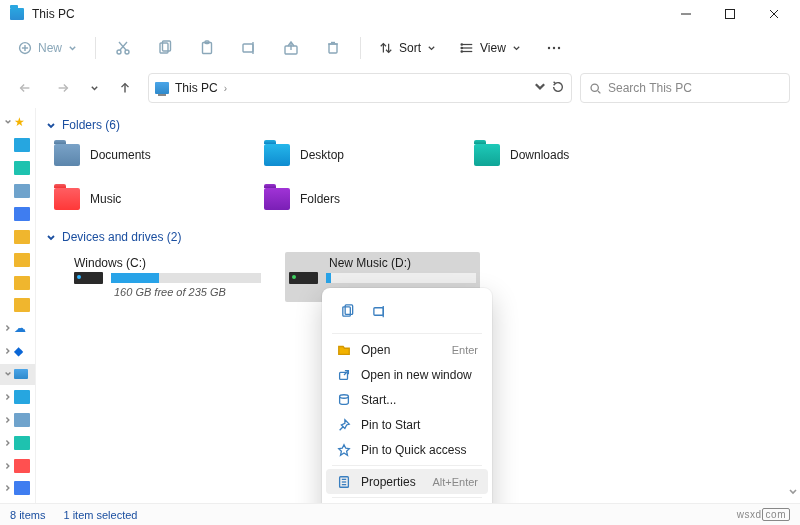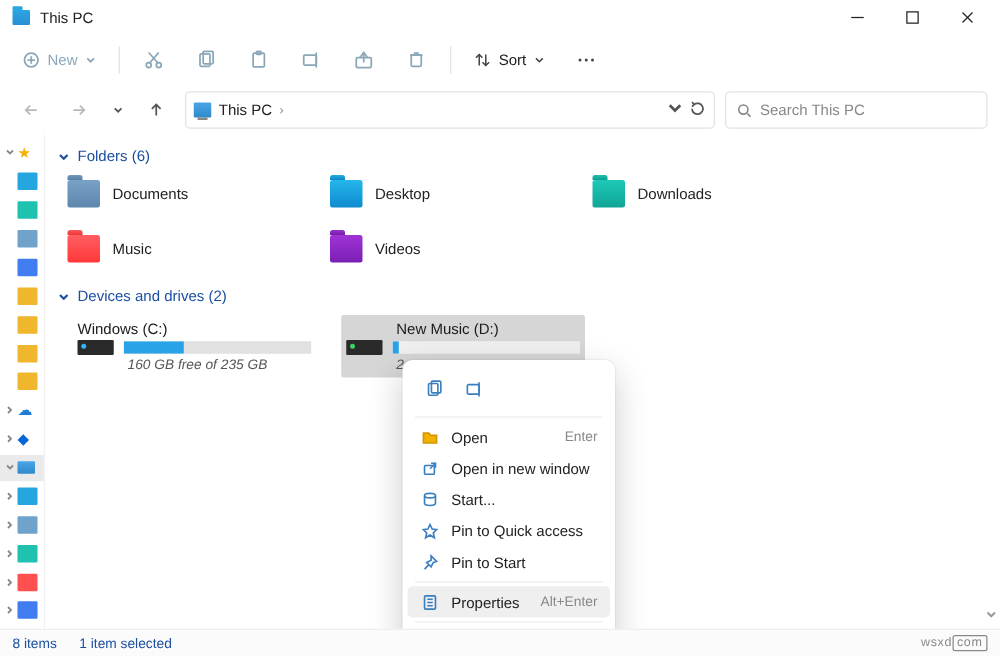--- a/index.html
+++ b/index.html
@@ -60,21 +60,21 @@
   .folder .ficon { width:26px; height:22px; border-radius:2px; position:relative; }
   .folder .flabel { font-size:12px; color:#222; }
   .ficon.desktop { background:linear-gradient(#25b6ea,#0f8cd0); }
   .ficon.documents { background:linear-gradient(#79a2c7,#5c86ac); }
   .ficon.downloads { background:linear-gradient(#1ec9b8,#0fa596); }
   .ficon.music { background:linear-gradient(#ff5e62,#ff3838); }
   .ficon.pictures { background:linear-gradient(#3f7df0,#2a5ed6); }
   .ficon.videos { background:linear-gradient(#a033d6,#7a1fb5); }
   .ficon::before { content:""; position:absolute; top:-4px; left:0; width:12px; height:4px; background:inherit; border-radius:2px 2px 0 0; filter:brightness(0.95); }
 
-  .drives { display:flex; gap:20px; margin-left:12px; }
+  .drives { display:flex; gap:20px; margin-left:24px; }
   .drive { width:195px; padding:4px; border-radius:2px; }
   .drive.selected { background:#d6d6d6; }
   .drive-top { display:flex; align-items:center; gap:8px; }
   .drive-ico { width:30px; height:12px; background:#2a2a2a; border-radius:1px; position:relative; }
   .drive-ico.win::before { content:""; position:absolute; left:3px; top:3px; width:4px; height:4px; background:#2fb5ff; border-radius:50%; }
   .drive-ico.vol::before { content:""; position:absolute; left:3px; top:3px; width:4px; height:4px; background:#3fd060; border-radius:50%; }
   .drive-info { flex:1; }
   .drive-name { font-size:12px; margin-bottom:2px; }
   .progress { width:150px; height:10px; background:#e1e1e1; border-radius:0; overflow:hidden; }
   .progress .bar { height:100%; background:#28a3e8; }
@@ -188,20 +188,34 @@
         <line x1="5" y1="3" x2="5" y2="13"></line>
         <polyline points="2,6 5,3 8,6"></polyline>
         <line x1="11" y1="3" x2="11" y2="13"></line>
         <polyline points="8,10 11,13 14,10"></polyline>
       </svg>
     <span>Sort</span>
     <svg viewBox="0 0 10 10" style="width:9px;height:9px">
         <polyline points="2,3 5,6 8,3"></polyline>
       </svg>
   </div>
+  <div class="viewbtn">
+    <svg viewBox="0 0 16 16">
+        <line x1="2" y1="4" x2="14" y2="4"></line>
+        <line x1="2" y1="8" x2="14" y2="8"></line>
+        <line x1="2" y1="12" x2="14" y2="12"></line>
+        <circle cx="2" cy="4" r="0.8" fill="#444"></circle>
+        <circle cx="2" cy="8" r="0.8" fill="#444"></circle>
+        <circle cx="2" cy="12" r="0.8" fill="#444"></circle>
+      </svg>
+    <span>View</span>
+    <svg viewBox="0 0 10 10" style="width:9px;height:9px">
+        <polyline points="2,3 5,6 8,3"></polyline>
+      </svg>
+  </div>
   <div class="tbtn" style="color:#444">
       <svg viewBox="0 0 16 16">
         <circle cx="3" cy="8" r="1.2" fill="#444" stroke="none"></circle>
         <circle cx="8" cy="8" r="1.2" fill="#444" stroke="none"></circle>
         <circle cx="13" cy="8" r="1.2" fill="#444" stroke="none"></circle>
       </svg>
     </div>
 </div>
 
 <div class="navrow">
@@ -378,21 +392,21 @@
       <div class="folder">
           <div class="ficon downloads"></div>
           <span class="flabel">Downloads</span>
         </div>
       <div class="folder">
           <div class="ficon music"></div>
           <span class="flabel">Music</span>
         </div>
       <div class="folder">
           <div class="ficon videos"></div>
-          <span class="flabel">Videos</span>
+          <span class="flabel">Folders</span>
         </div>
     </div>
 
     <div class="section-hdr">
       <span class="chev"><svg viewBox="0 0 10 10">
             <polyline points="2,3 5,6 8,3"></polyline>
           </svg></span>
       <span>Devices and drives (2)</span>
     </div>
     <div class="drives">
@@ -464,32 +478,32 @@
         <svg viewBox="0 0 16 16">
           <ellipse cx="8" cy="4" rx="5" ry="2"></ellipse>
           <path d="M3 4v7c0 1.1 2.2 2 5 2s5-.9 5-2V4"></path>
         </svg>
       </span>
     <span class="ci-label">Start...</span>
   </div>
   <div class="ctx-item">
     <span class="ci-ico">
         <svg viewBox="0 0 16 16">
-          <polygon points="8,2 10,6 14,6.5 11,9.5 12,14 8,11.5 4,14 5,9.5 2,6.5 6,6"></polygon>
-        </svg>
-      </span>
-    <span class="ci-label">Pin to Quick access</span>
+          <path d="M9 2l5 5-3 1-2 4-2-2-4 4 4-4-2-2 4-2z"></path>
+        </svg>
+      </span>
+    <span class="ci-label">Pin to Start</span>
   </div>
   <div class="ctx-item">
     <span class="ci-ico">
         <svg viewBox="0 0 16 16">
-          <path d="M9 2l5 5-3 1-2 4-2-2-4 4 4-4-2-2 4-2z"></path>
-        </svg>
-      </span>
-    <span class="ci-label">Pin to Start</span>
+          <polygon points="8,2 10,6 14,6.5 11,9.5 12,14 8,11.5 4,14 5,9.5 2,6.5 6,6"></polygon>
+        </svg>
+      </span>
+    <span class="ci-label">Pin to Quick access</span>
   </div>
   <div class="ctx-sep"></div>
   <div class="ctx-item hover">
     <span class="ci-ico">
         <svg viewBox="0 0 16 16">
           <rect x="3" y="2" width="10" height="12" rx="1"></rect>
           <line x1="5.5" y1="5" x2="10.5" y2="5"></line>
           <line x1="5.5" y1="8" x2="10.5" y2="8"></line>
           <line x1="5.5" y1="11" x2="10.5" y2="11"></line>
         </svg>

